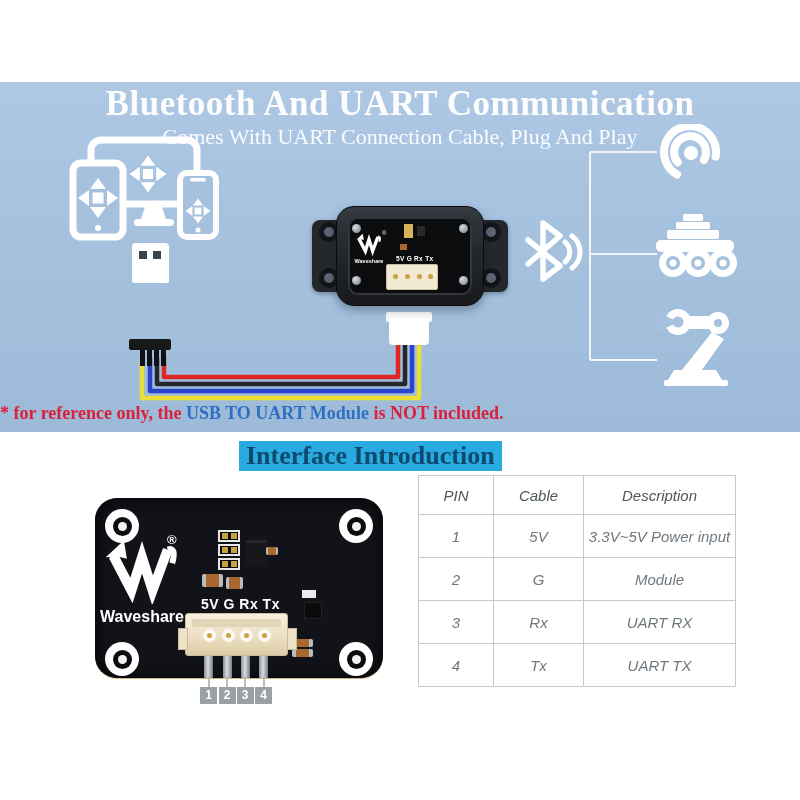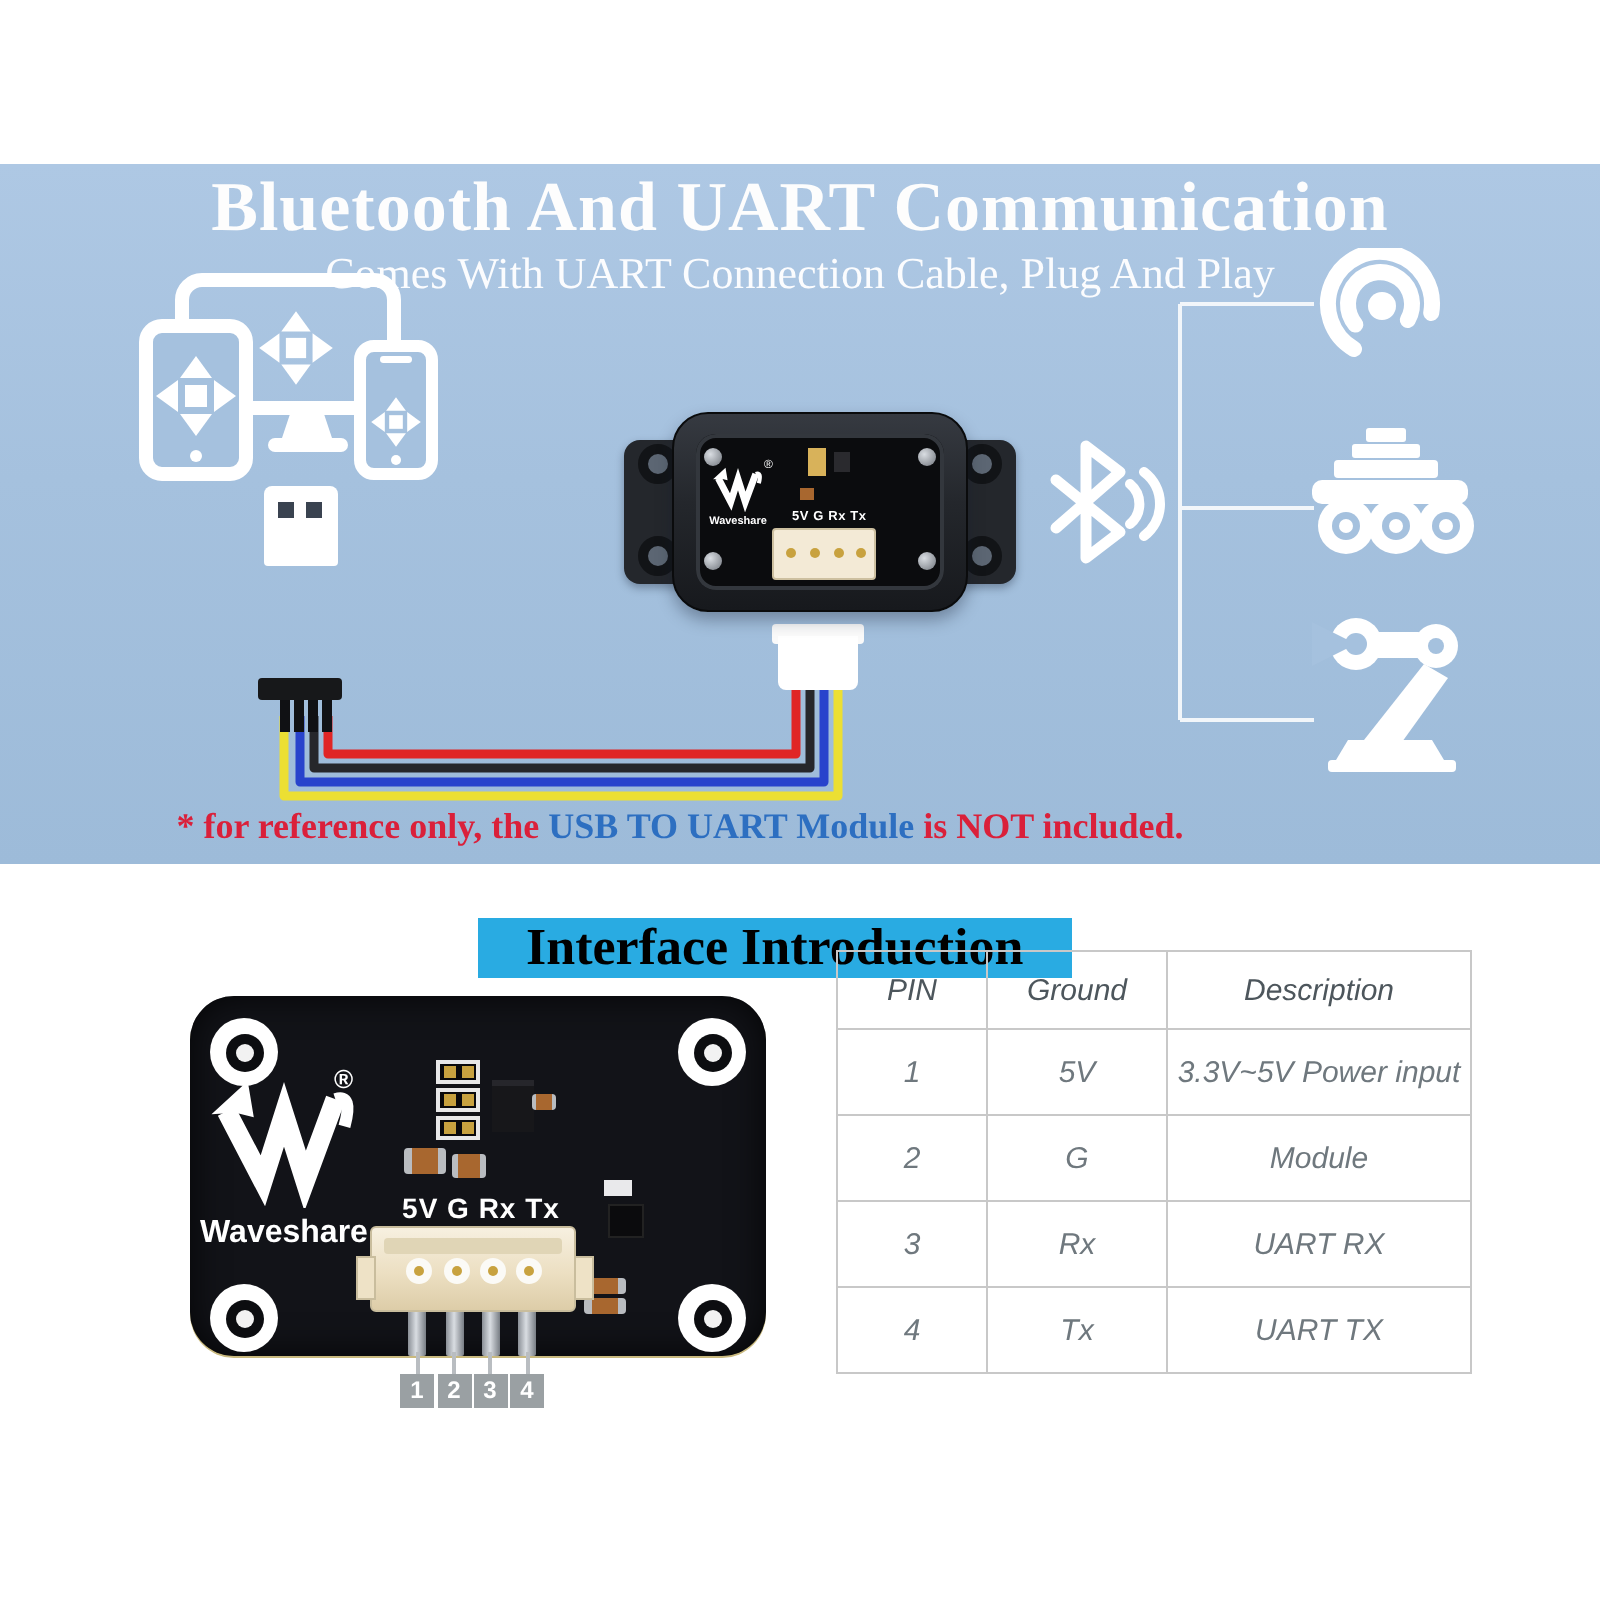--- a/index.html
+++ b/index.html
@@ -43,27 +43,27 @@
   .cmod .screw{position:absolute;width:9px;height:9px;border-radius:50%;
                background:radial-gradient(circle at 35% 35%,#d9dde2,#70757c);}
   .cmod-brand{color:#fff;font-size:5.5px;font-weight:bold;}
   .cmod-label{color:#fff;font-size:6.5px;font-weight:bold;letter-spacing:.3px;}
   .cmod .jst{position:absolute;left:74px;top:58px;width:52px;height:26px;background:#f3ead6;
              border:1px solid #cdc0a0;border-radius:2px;box-sizing:border-box;}
   .cmod .jst i{position:absolute;top:9px;width:5px;height:5px;border-radius:50%;background:#c8a23f;}
   .cmod .chip{position:absolute;background:#d8b25a;}
 
   
-  .disclaimer{left:0;top:403px;width:680px;text-align:center;
+  .disclaimer{left:0;top:403px;width:680px;
               font-family:"Liberation Serif",serif;font-weight:bold;font-size:18px;color:#da203a;}
   .disclaimer .hl{color:#2d6fc1;}
 
   
-  .iface{left:239px;top:441px;height:30px;padding:0 24px;background:#29abe2;
-         color:#000000;font-family:"Liberation Serif",serif;font-weight:bold;font-size:26px;line-height:30px;margin-top:18px;}
+  .iface{left:239px;top:441px;height:30px;padding:0 7px;background:#29abe2;
+         color:#0c4a6e;font-family:"Liberation Serif",serif;font-weight:bold;font-size:26px;line-height:30px;}
 
   
   .pcb{left:95px;top:498px;width:288px;height:180px;background:#121318;border-radius:22px;
        box-shadow:inset 0 0 18px rgba(0,0,0,.8),0 1px 0 #c9b97e;}
   .hole{position:absolute;width:34px;height:34px;border-radius:50%;background:#ffffff;
         display:flex;align-items:center;justify-content:center;}
   .hole .mid{width:19px;height:19px;border-radius:50%;background:#0c0d10;
              display:flex;align-items:center;justify-content:center;}
   .hole .in{width:9px;height:9px;border-radius:50%;background:#f2f2f2;}
   .pcb-brand{position:absolute;left:4px;top:110px;width:86px;text-align:center;
@@ -354,21 +354,21 @@
   <div class="abs ptable">
     <table class="pt">
       <colgroup>
           <col class="c1">
           <col class="c2">
           <col class="c3">
         </colgroup>
       <tbody>
           <tr class="hd">
         <td>PIN</td>
-        <td>Ground</td>
+        <td>Cable</td>
         <td>Description</td>
       </tr>
       <tr>
         <td>1</td>
         <td>5V</td>
         <td>3.3V~5V Power input</td>
       </tr>
       <tr>
         <td>2</td>
         <td>G</td>

